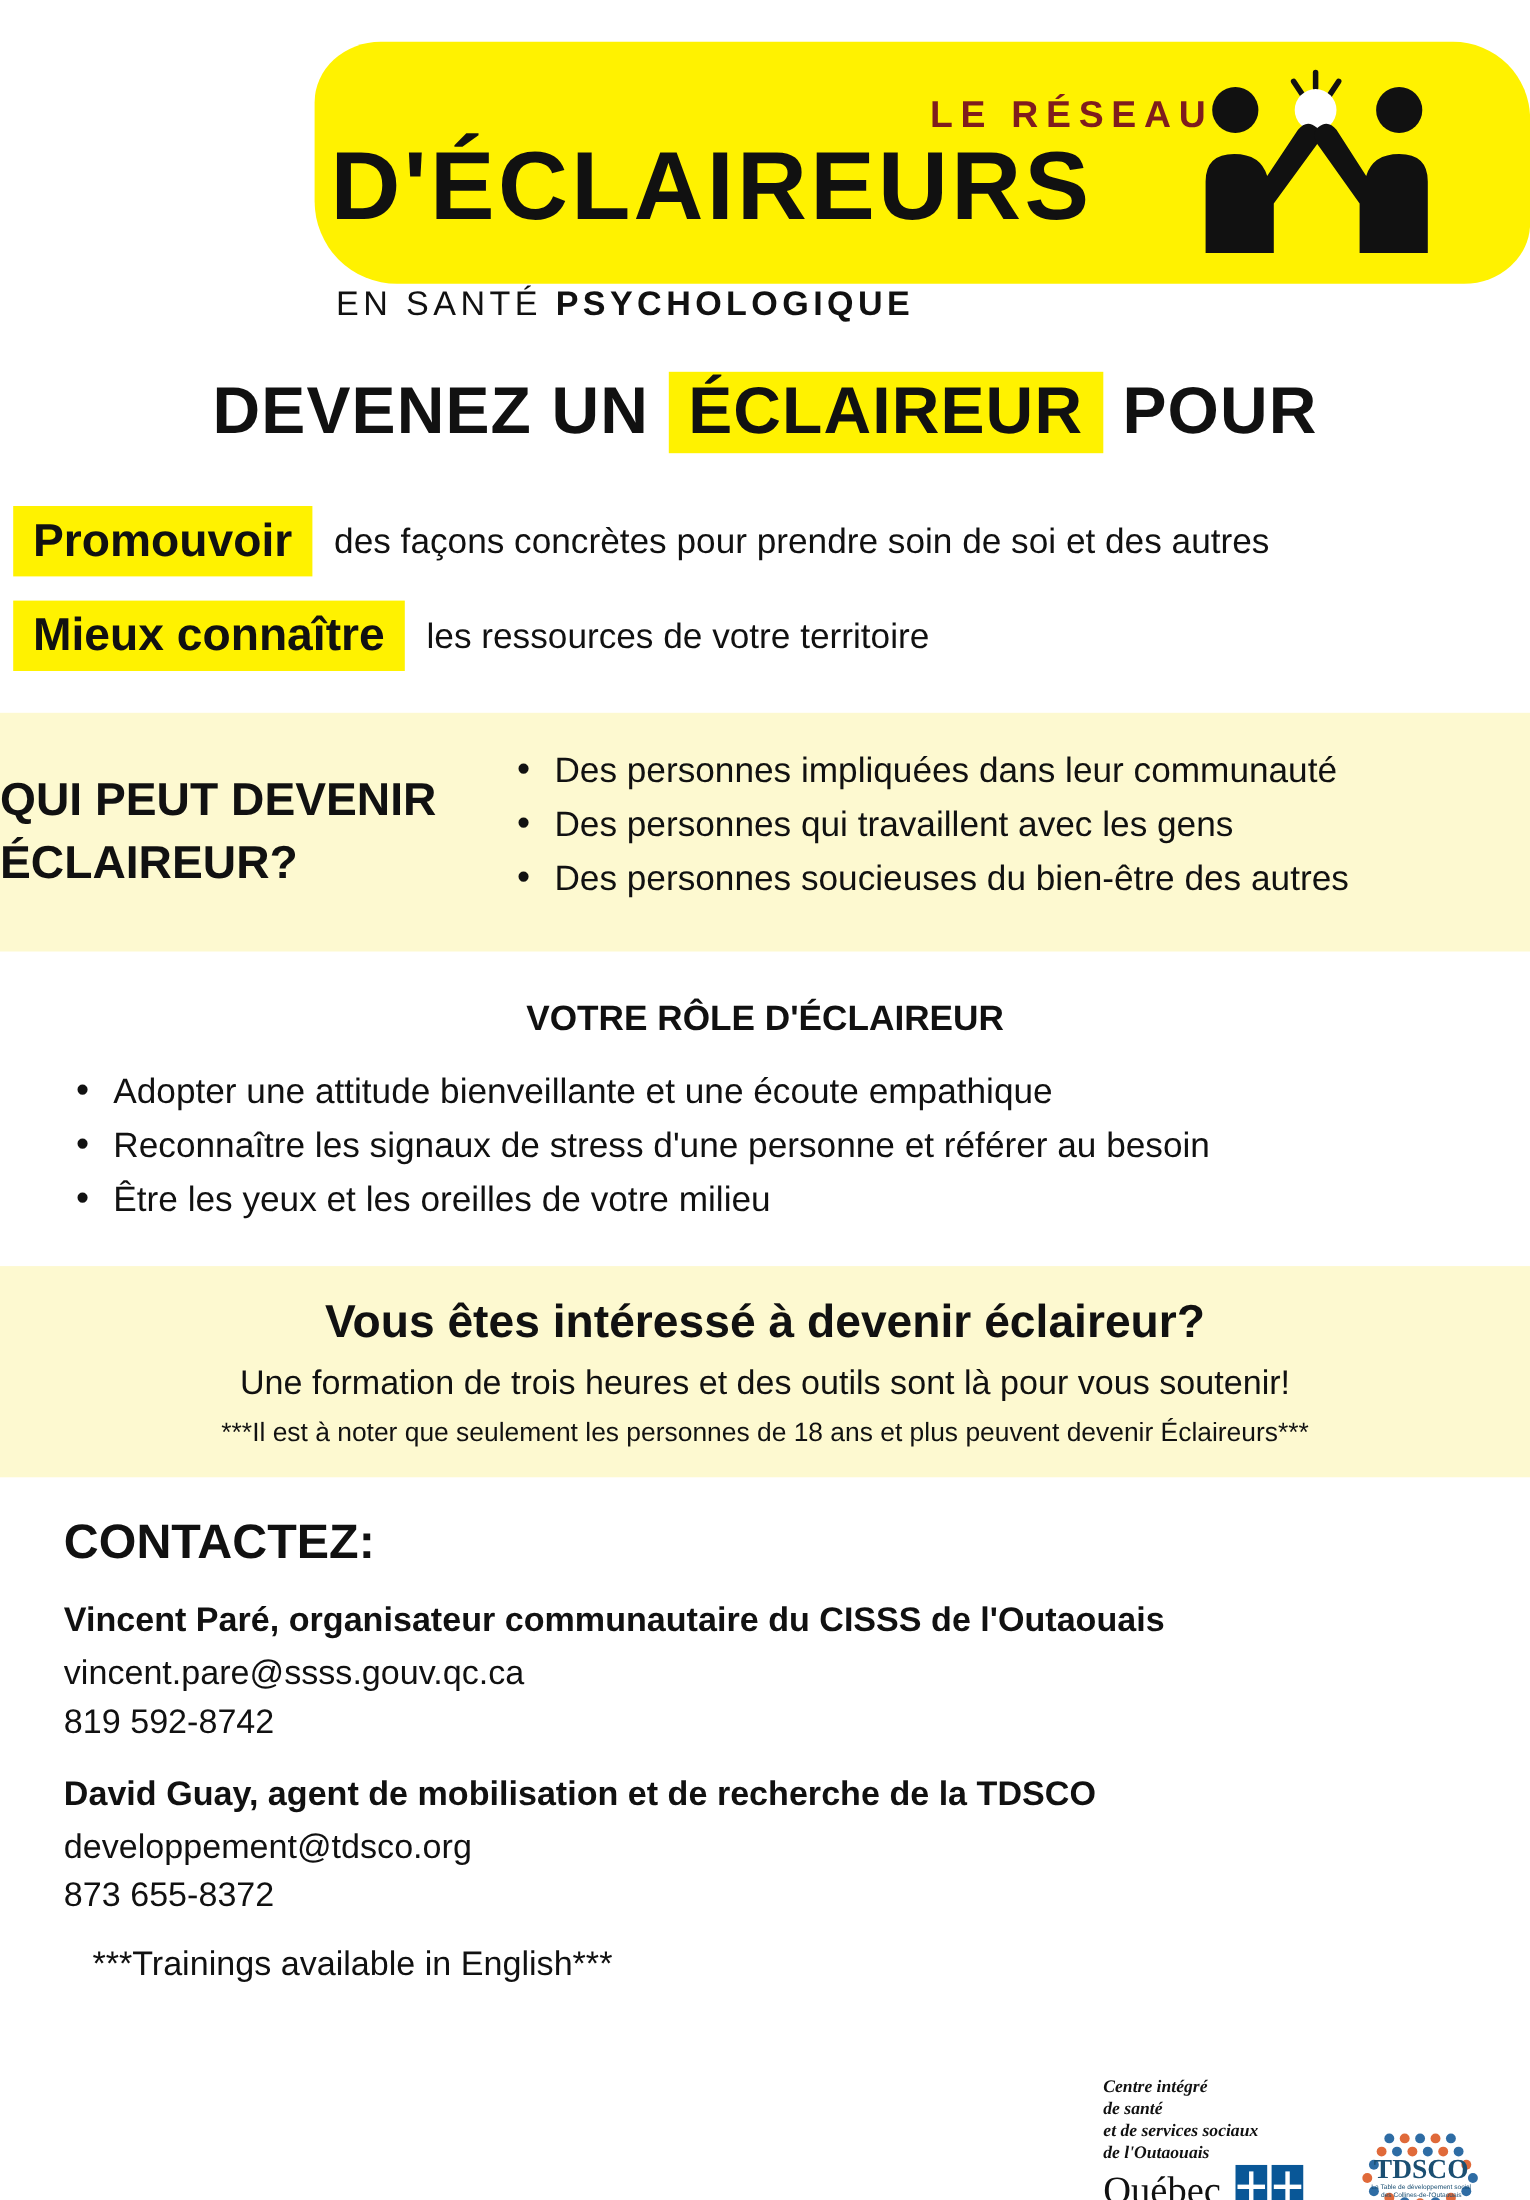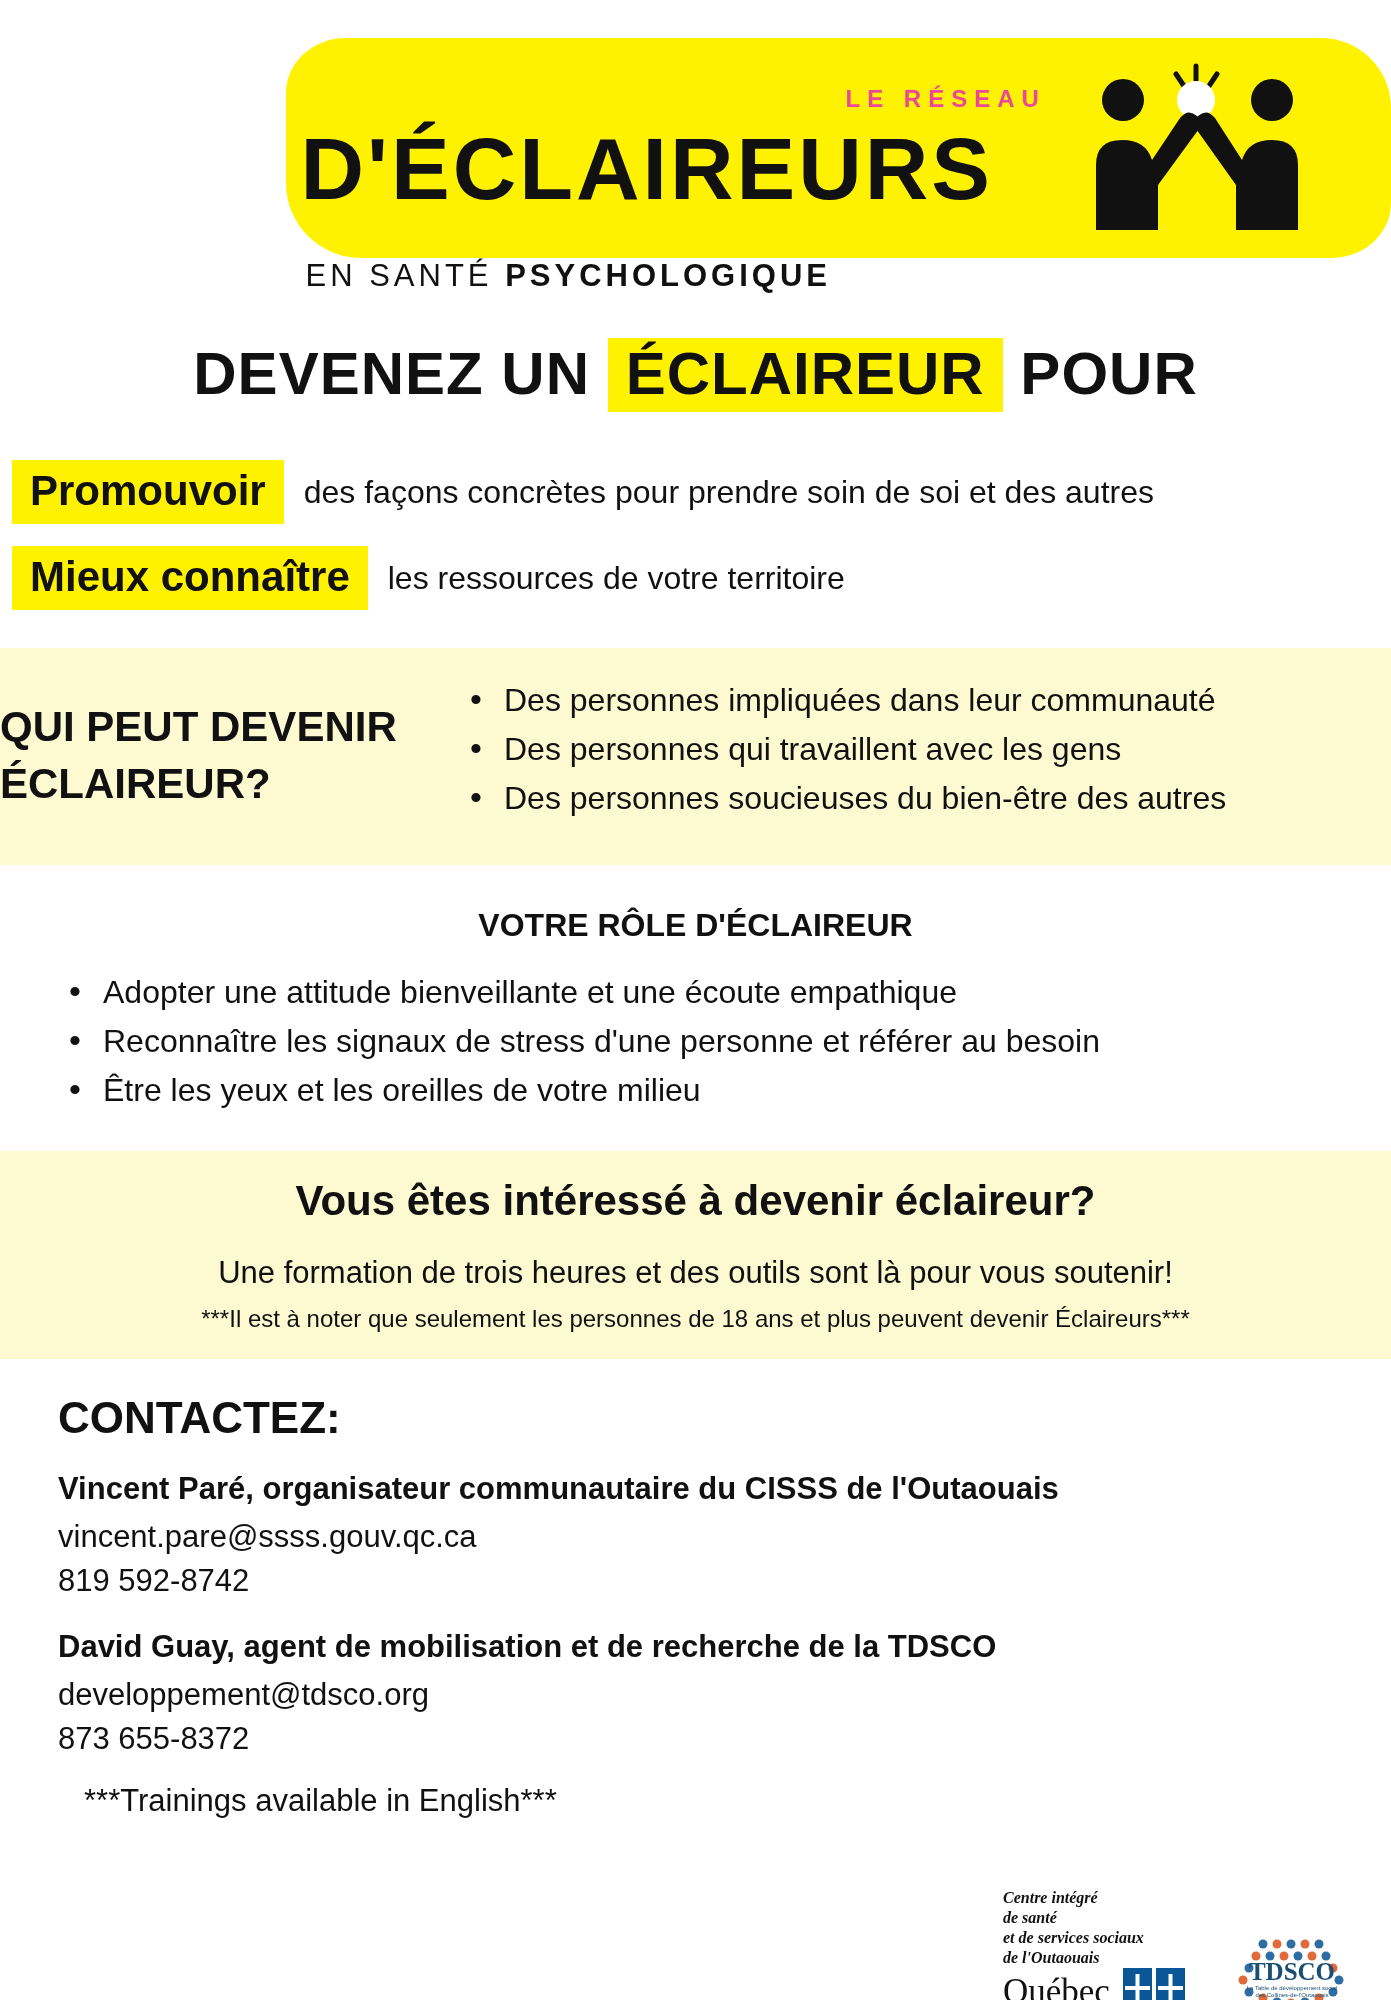--- a/index.html
+++ b/index.html
@@ -41,23 +41,23 @@
     
     border-bottom-left-radius: 75px;
     border-top-right-radius: 70px;
   }
   .logo-reseau {
     position: absolute;
     left: 700px;
     top: 55px;
     font-family: "Liberation Sans", sans-serif;
     font-weight: bold;
-    font-size: 24px;
+    font-size: 34px;
     letter-spacing: 7px;
-    color: #ec4899;
+    color: #7f1d1d;
   }
   .logo-main {
     position: absolute;
     left: 155px;
     top: 88px;
     font-family: "Liberation Sans", sans-serif;
     font-weight: bold;
     font-size: 88px;
     letter-spacing: 3px;
     color: #111;
@@ -187,21 +187,21 @@
     padding: 26px 0 26px 0;
     text-align: center;
   }
   .int-title {
     font-family: "Liberation Sans", sans-serif;
     font-weight: bold;
     font-size: 42px;
     color: #111;
   }
   .int-sub {
-    margin-top: 30px;
+    margin-top: 14px;
     font-family: "Liberation Sans", sans-serif;
     font-size: 31px;
     color: #111;
   }
   .int-note {
     margin-top: 14px;
     font-family: "Liberation Sans", sans-serif;
     font-size: 24px;
     color: #111;
   }

